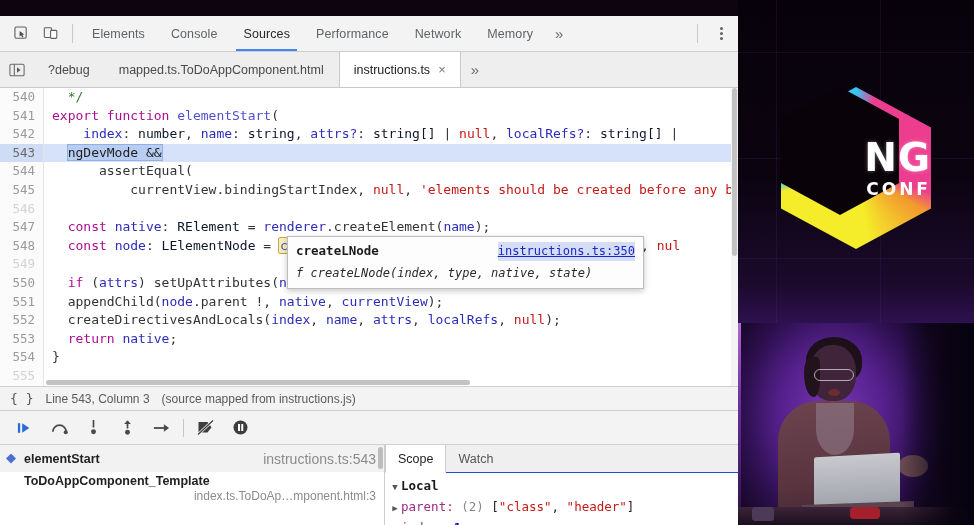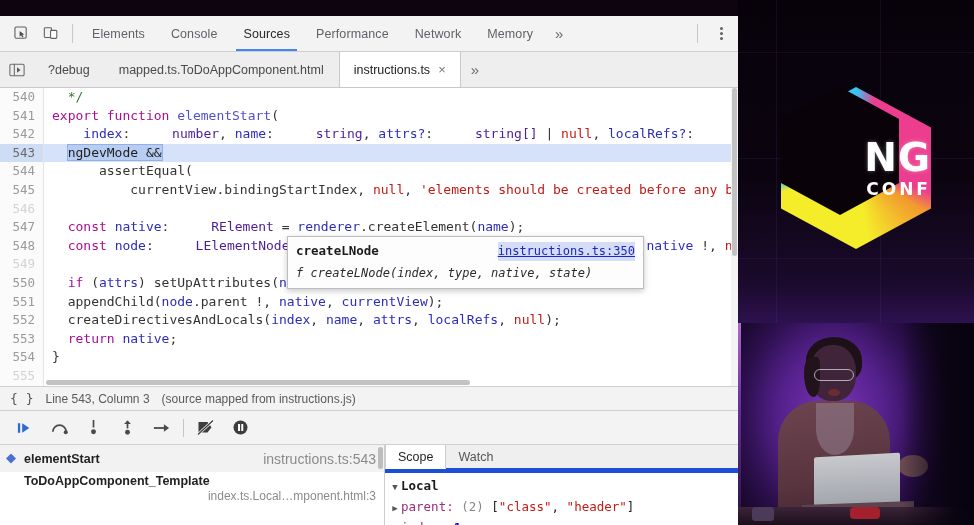--- a/index.html
+++ b/index.html
@@ -107,21 +107,21 @@
   }
   .crow.dim .gutter { color: #d3d3d3; }
   .crow.hl .gutter { background: #cfdcf5; color: #6b6b6b; }
   .ctext { padding-left: 8px; color: #222; flex: 1; position: relative; }
   .crow.hl .ctext { background: #d6e2fa; }
 
   
   .k  { color: #aa0d91; }      
   .fn { color: #4f4fd0; }      
   .id { color: #2c2cbb; }      
-  .ty { color: #4c1d95; margin-left: 34px; }
+  .ty { color: #0f172a; }
   .nul{ color: #c41a16; }
   .cm { color: #3a7a3a; }
   .str{ color: #c41a16; }
   .pl { color: #333; }
 
   .selbox {
     background: #b8cdf2;
     outline: 1px solid #93b0e6;
   }
   .caret {
@@ -243,21 +243,21 @@
   .cs-scroll {
     position: absolute; right: 1px; top: 2px; width: 5px; height: 22px;
     background: #bdbdbd; border-radius: 3px;
   }
 
   .scopepane {
     flex: 1; background: #fff; position: relative; overflow: hidden;
   }
   .scopetabs {
     display: flex; height: 28px; background: #efefef;
-    border-bottom: 5px solid #1d4ed8; align-items: stretch;
+    border-bottom: 1px solid #1d4ed8; align-items: stretch;
   }
   .scopetab {
     display: flex; align-items: center; padding: 0 12px;
     font-size: 12.5px; color: #555;
   }
   .scopetab.active {
     background: #fff; color: #1f1f1f;
     border-left: 1px solid #cdcdcd; border-right: 1px solid #cdcdcd;
     border-bottom: 1px solid #fff; margin-bottom: -1px;
   }
@@ -578,21 +578,21 @@
     <div class="lower">
 
       <div class="callstack">
         <div class="cs-row sel">
           <span class="cs-dot"></span>
           <span class="cs-name">elementStart</span>
           <span class="cs-loc">instructions.ts:543</span>
         </div>
         <div class="cs-row2">
           <span class="cs-name">ToDoAppComponent_Template</span>
-          <span class="cs-loc2">index.ts.Local…mponent.html:3</span>
+          <span class="cs-loc2">index.ts.ToDoAp…mponent.html:3</span>
         </div>
         <div class="cs-scroll"></div>
       </div>
 
       <div class="scopepane">
         <div class="scopetabs">
           <div class="scopetab active">
             <span>Scope</span>
           </div>
           <div class="scopetab">

